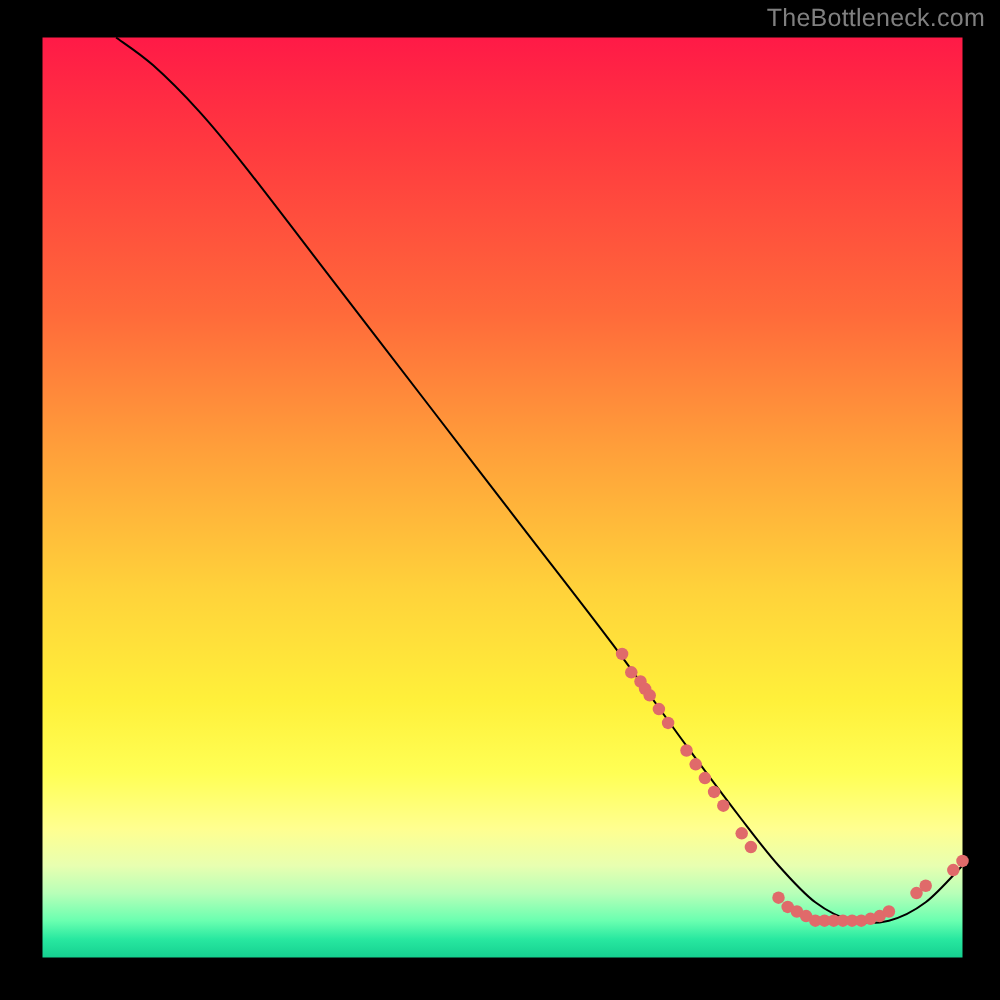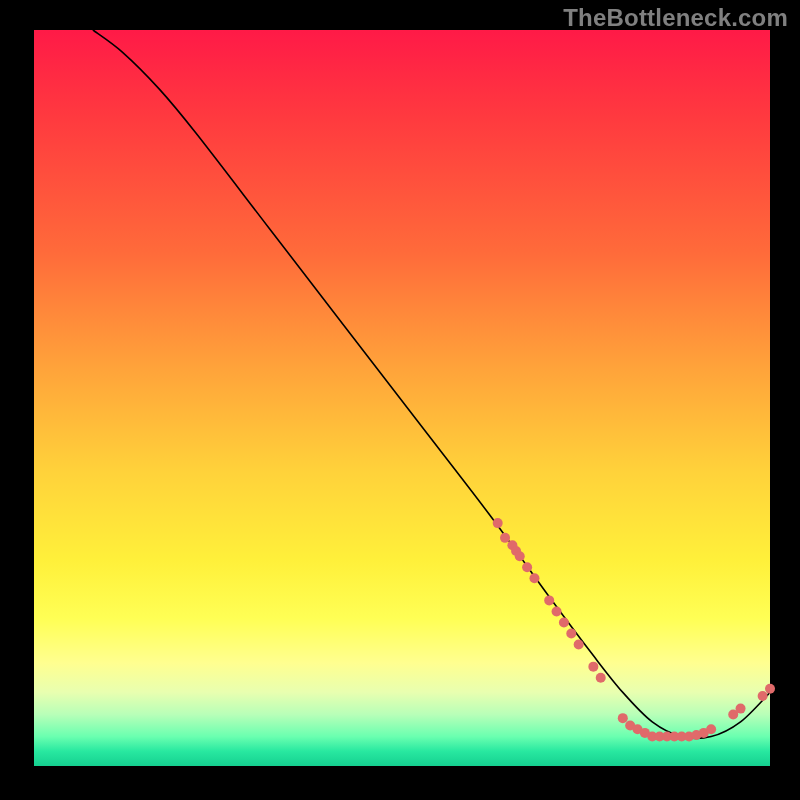--- a/index.html
+++ b/index.html
@@ -15,22 +15,22 @@
     position: relative;
     width: 800px;
     height: 800px;
     background: #000;
   }
   .watermark {
     position: absolute;
     top: 4px;
     right: 12px;
     color: #808080;
-    font-size: 24px;
-    font-weight: 700;
+    font-size: 20px;
+    font-weight: 400;
     letter-spacing: 0.2px;
     z-index: 20;
   }
   .plot-area {
     position: absolute;
     left: 34px;
     top: 30px;
     width: 736px;
     height: 736px;
   }

